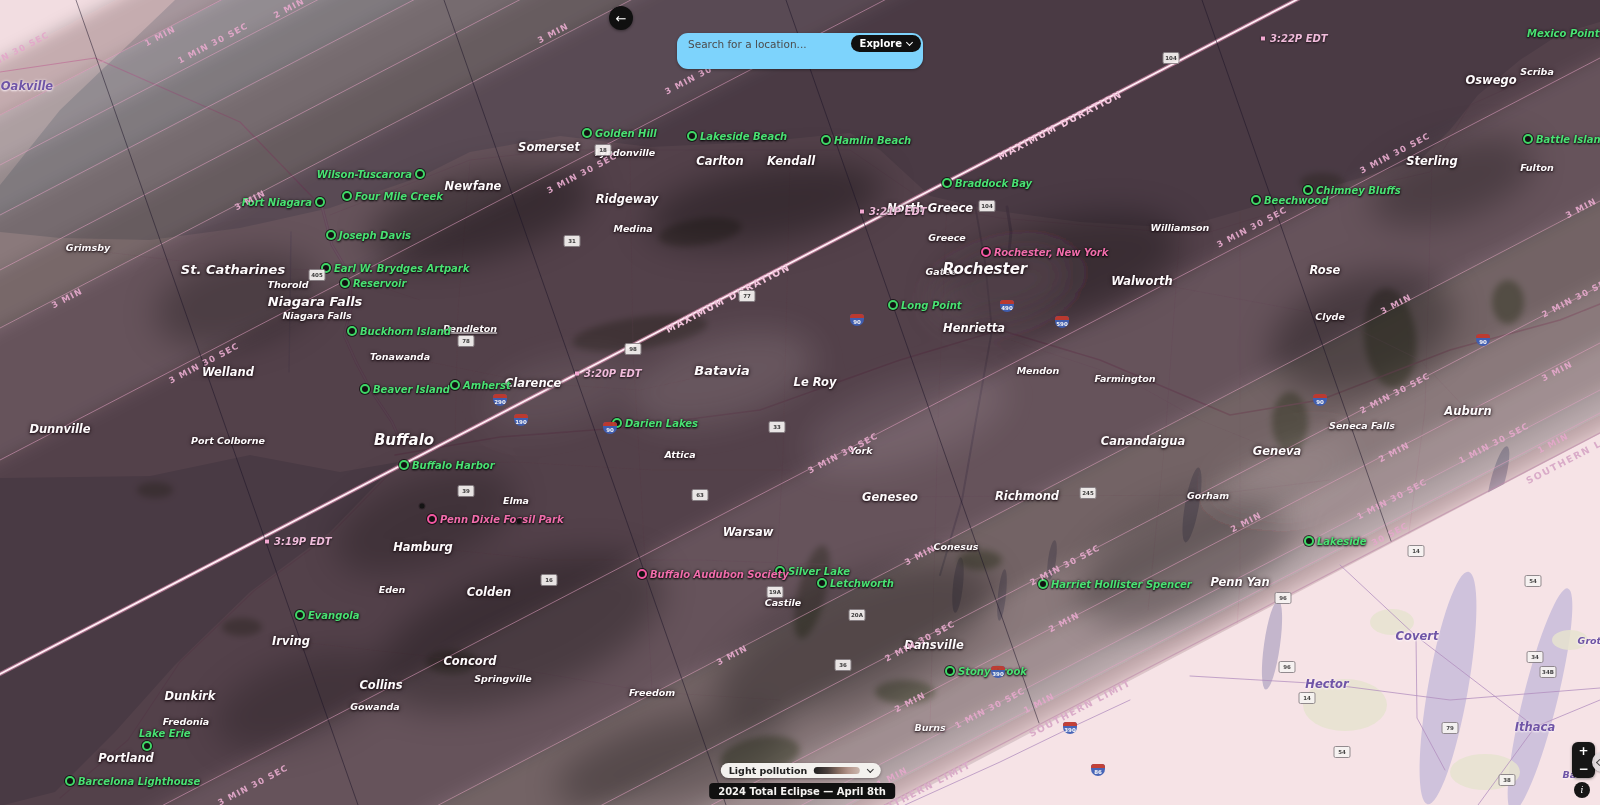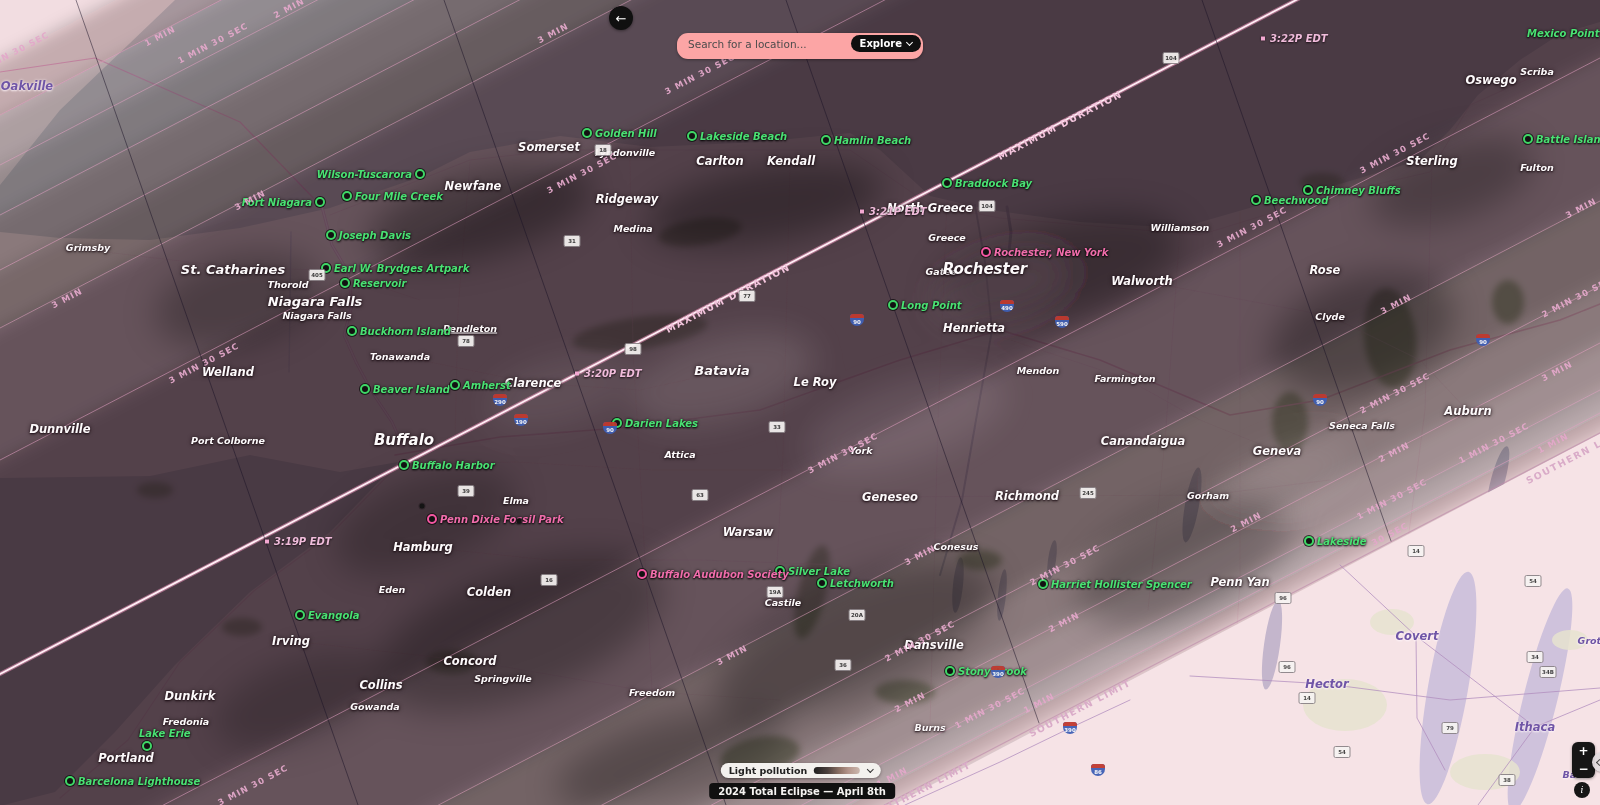--- a/index.html
+++ b/index.html
@@ -46,22 +46,22 @@
   .shi .n{position:relative;color:#fff;font-size:5.5px;font-weight:bold;line-height:8px}
 
   
   .back-btn{position:absolute;left:609px;top:6px;width:24px;height:24px;border-radius:50%;
       background:#101010;color:#fff;display:flex;align-items:center;justify-content:center;
       font-size:13px;box-shadow:0 1px 3px rgba(0,0,0,.4);cursor:pointer;}
   .banner{position:absolute;left:808px;top:6px;transform:translateX(-50%);height:24px;
       background:#101010;color:#f5f3f1;border-radius:13px;display:flex;align-items:center;
       padding:0 13px;font-size:11px;white-space:nowrap;box-shadow:0 1px 3px rgba(0,0,0,.4);}
   .banner b{font-weight:bold;margin:0 3px;}
-  .searchbar{position:absolute;left:800px;top:33px;transform:translateX(-50%);width:246px;height:26px;
-      background:#fca5a5;border-radius:11px;box-shadow:0 1px 3px rgba(0,0,0,.35);}
+  .searchbar{position:absolute;left:800px;top:33px;transform:translateX(-50%);width:246px;height:36px;
+      background:#7dd3fc;border-radius:11px;box-shadow:0 1px 3px rgba(0,0,0,.35);}
   .searchbar input{position:absolute;left:0;top:0;width:170px;height:21px;border:0;background:transparent;
       outline:none;padding:0 0 0 11px;font-size:10.5px;color:#333;font-family:inherit;}
   .searchbar input::placeholder{color:#4c4c4c;opacity:1}
   .explore-btn{position:absolute;right:2px;top:2px;height:17px;background:#101010;color:#fff;
       border-radius:9px;display:flex;align-items:center;padding:0 9px;font-size:10px;font-weight:bold;
       cursor:pointer;}
   .chev{width:4px;height:4px;border-right:1.4px solid currentColor;border-bottom:1.4px solid currentColor;
       transform:rotate(45deg);display:inline-block;margin-left:5px;margin-bottom:2px}
 
   

